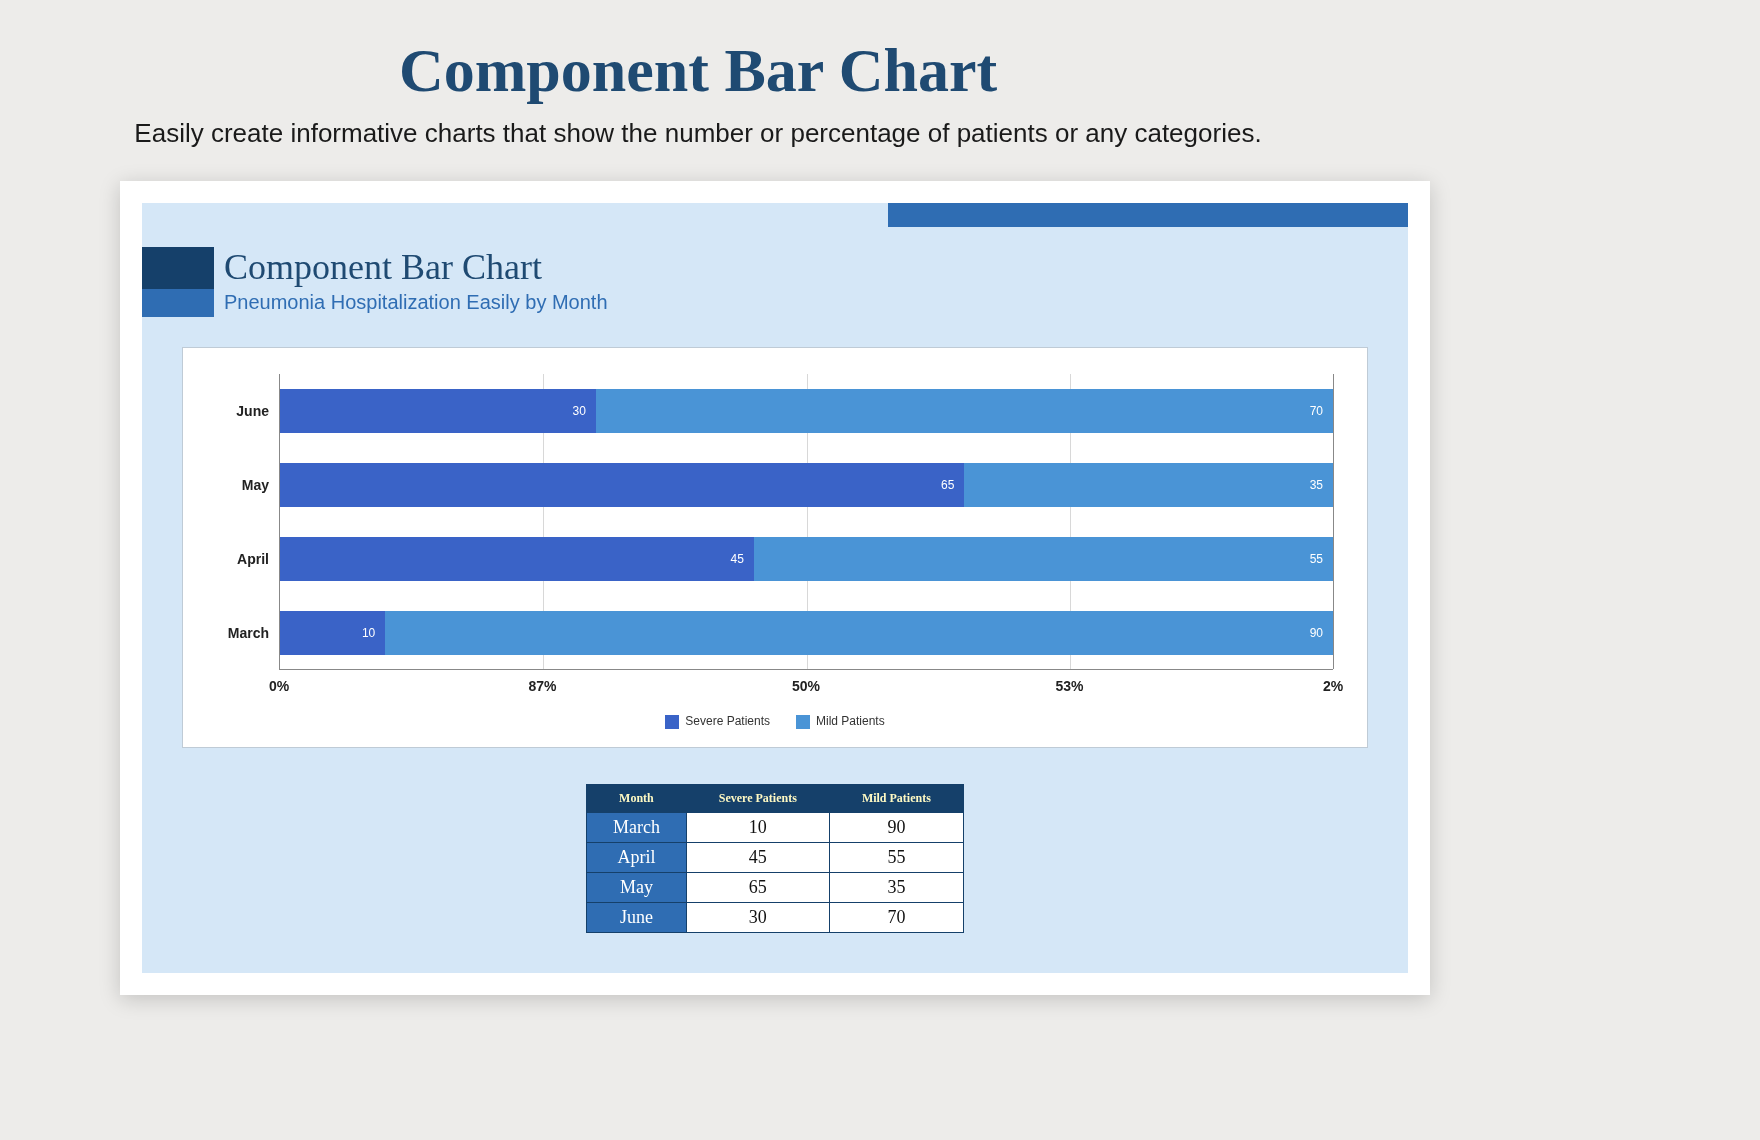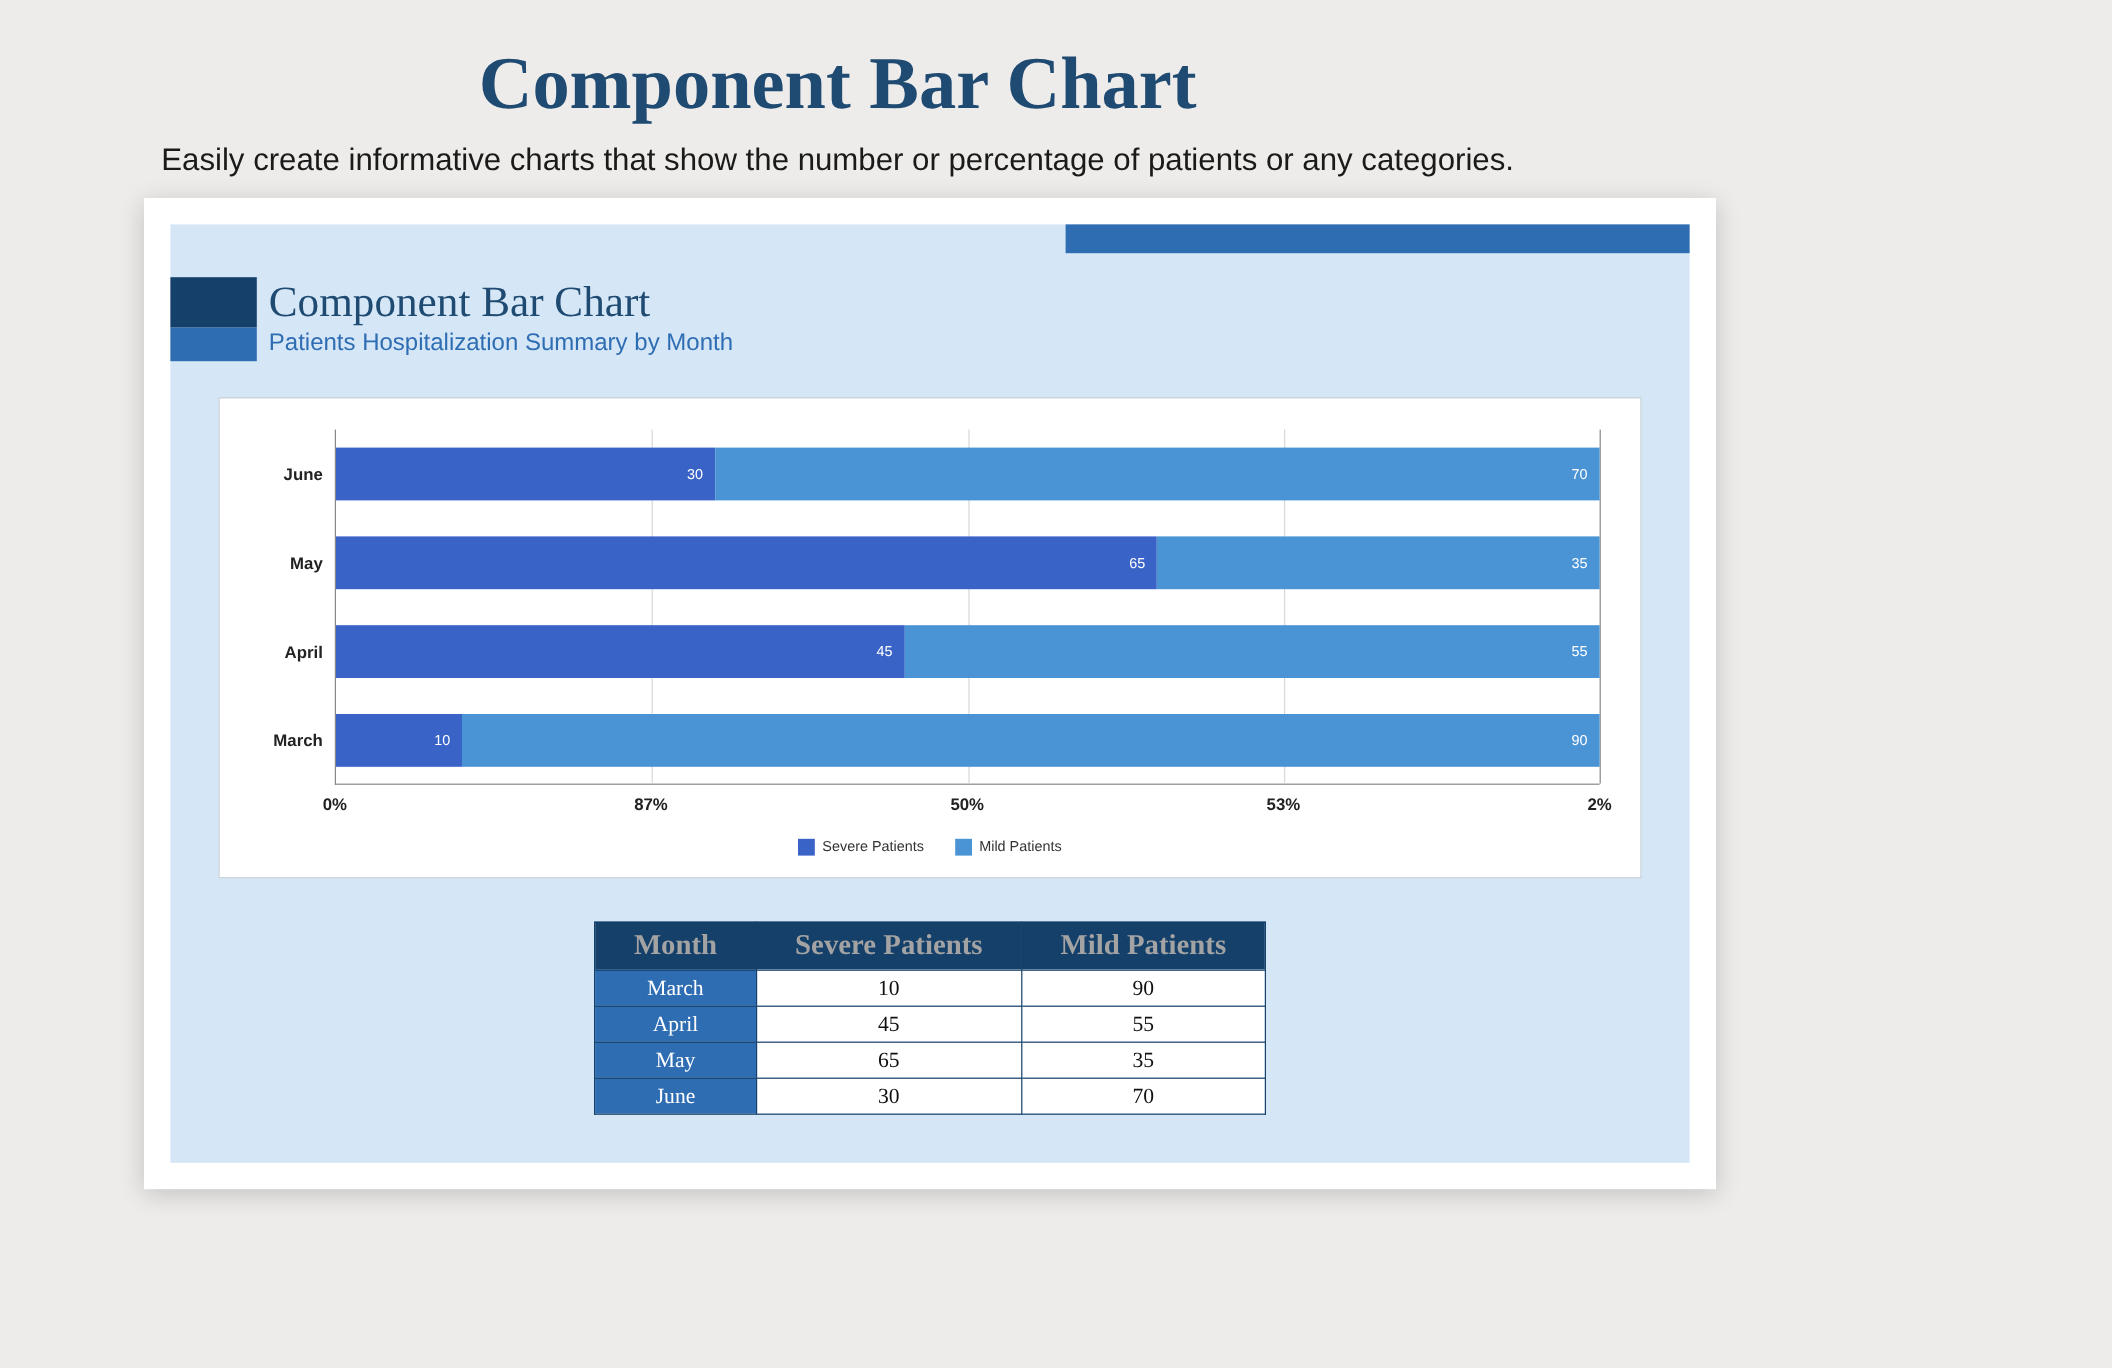--- a/index.html
+++ b/index.html
@@ -19,21 +19,21 @@
     font-size: 62px;
     font-weight: bold;
     color: #1f4a72;
     margin-bottom: 12px;
   }
   .page-subtitle {
     text-align: center;
     font-family: Arial, Helvetica, sans-serif;
     font-size: 26px;
     color: #1a1a1a;
-    margin-bottom: 16px;
+    margin-bottom: 32px;
   }
   .sheet {
     background: #fff;
     width: 1310px;
     margin: 0 auto;
     box-shadow: 0 4px 20px rgba(0,0,0,0.18);
     padding: 22px;
     position: relative;
   }
   .panel {
@@ -161,23 +161,23 @@
   .sw-a { background:#3a63c7; }
   .sw-b { background:#4a94d6; }
 
   .datatable {
     margin: 36px auto 0 auto;
     border-collapse: collapse;
     font-family: Georgia, serif;
   }
   .datatable th {
     background: #15406a;
-    color: #a3a3a3;
-    font-weight: bold;
-    font-size: 24px;
+    color: #fef9c3;
+    font-weight: bold;
+    font-size: 12px;
     padding: 6px 32px;
     border: 1px solid #15406a;
   }
   .datatable td {
     border: 1px solid #15406a;
     font-size: 18px;
     text-align: center;
     padding: 4px 22px;
   }
   .datatable td.month {
@@ -200,21 +200,21 @@
     <div class="panel">
       <div class="accent-top"></div>
 
       <div class="card-head">
         <div class="block-stack">
           <div class="block-dark"></div>
           <div class="block-mid"></div>
         </div>
         <div>
           <div class="card-title">Component Bar Chart</div>
-          <div class="card-sub">Patients Hospitalization Summary by Month</div>
+          <div class="card-sub">Pneumonia Hospitalization Easily by Month</div>
         </div>
       </div>
 
       <div class="chartbox">
         <div class="plot">
           <div class="ylabels">
             <div class="ycell">June</div>
             <div class="ycell">May</div>
             <div class="ycell">April</div>
             <div class="ycell">March</div>

